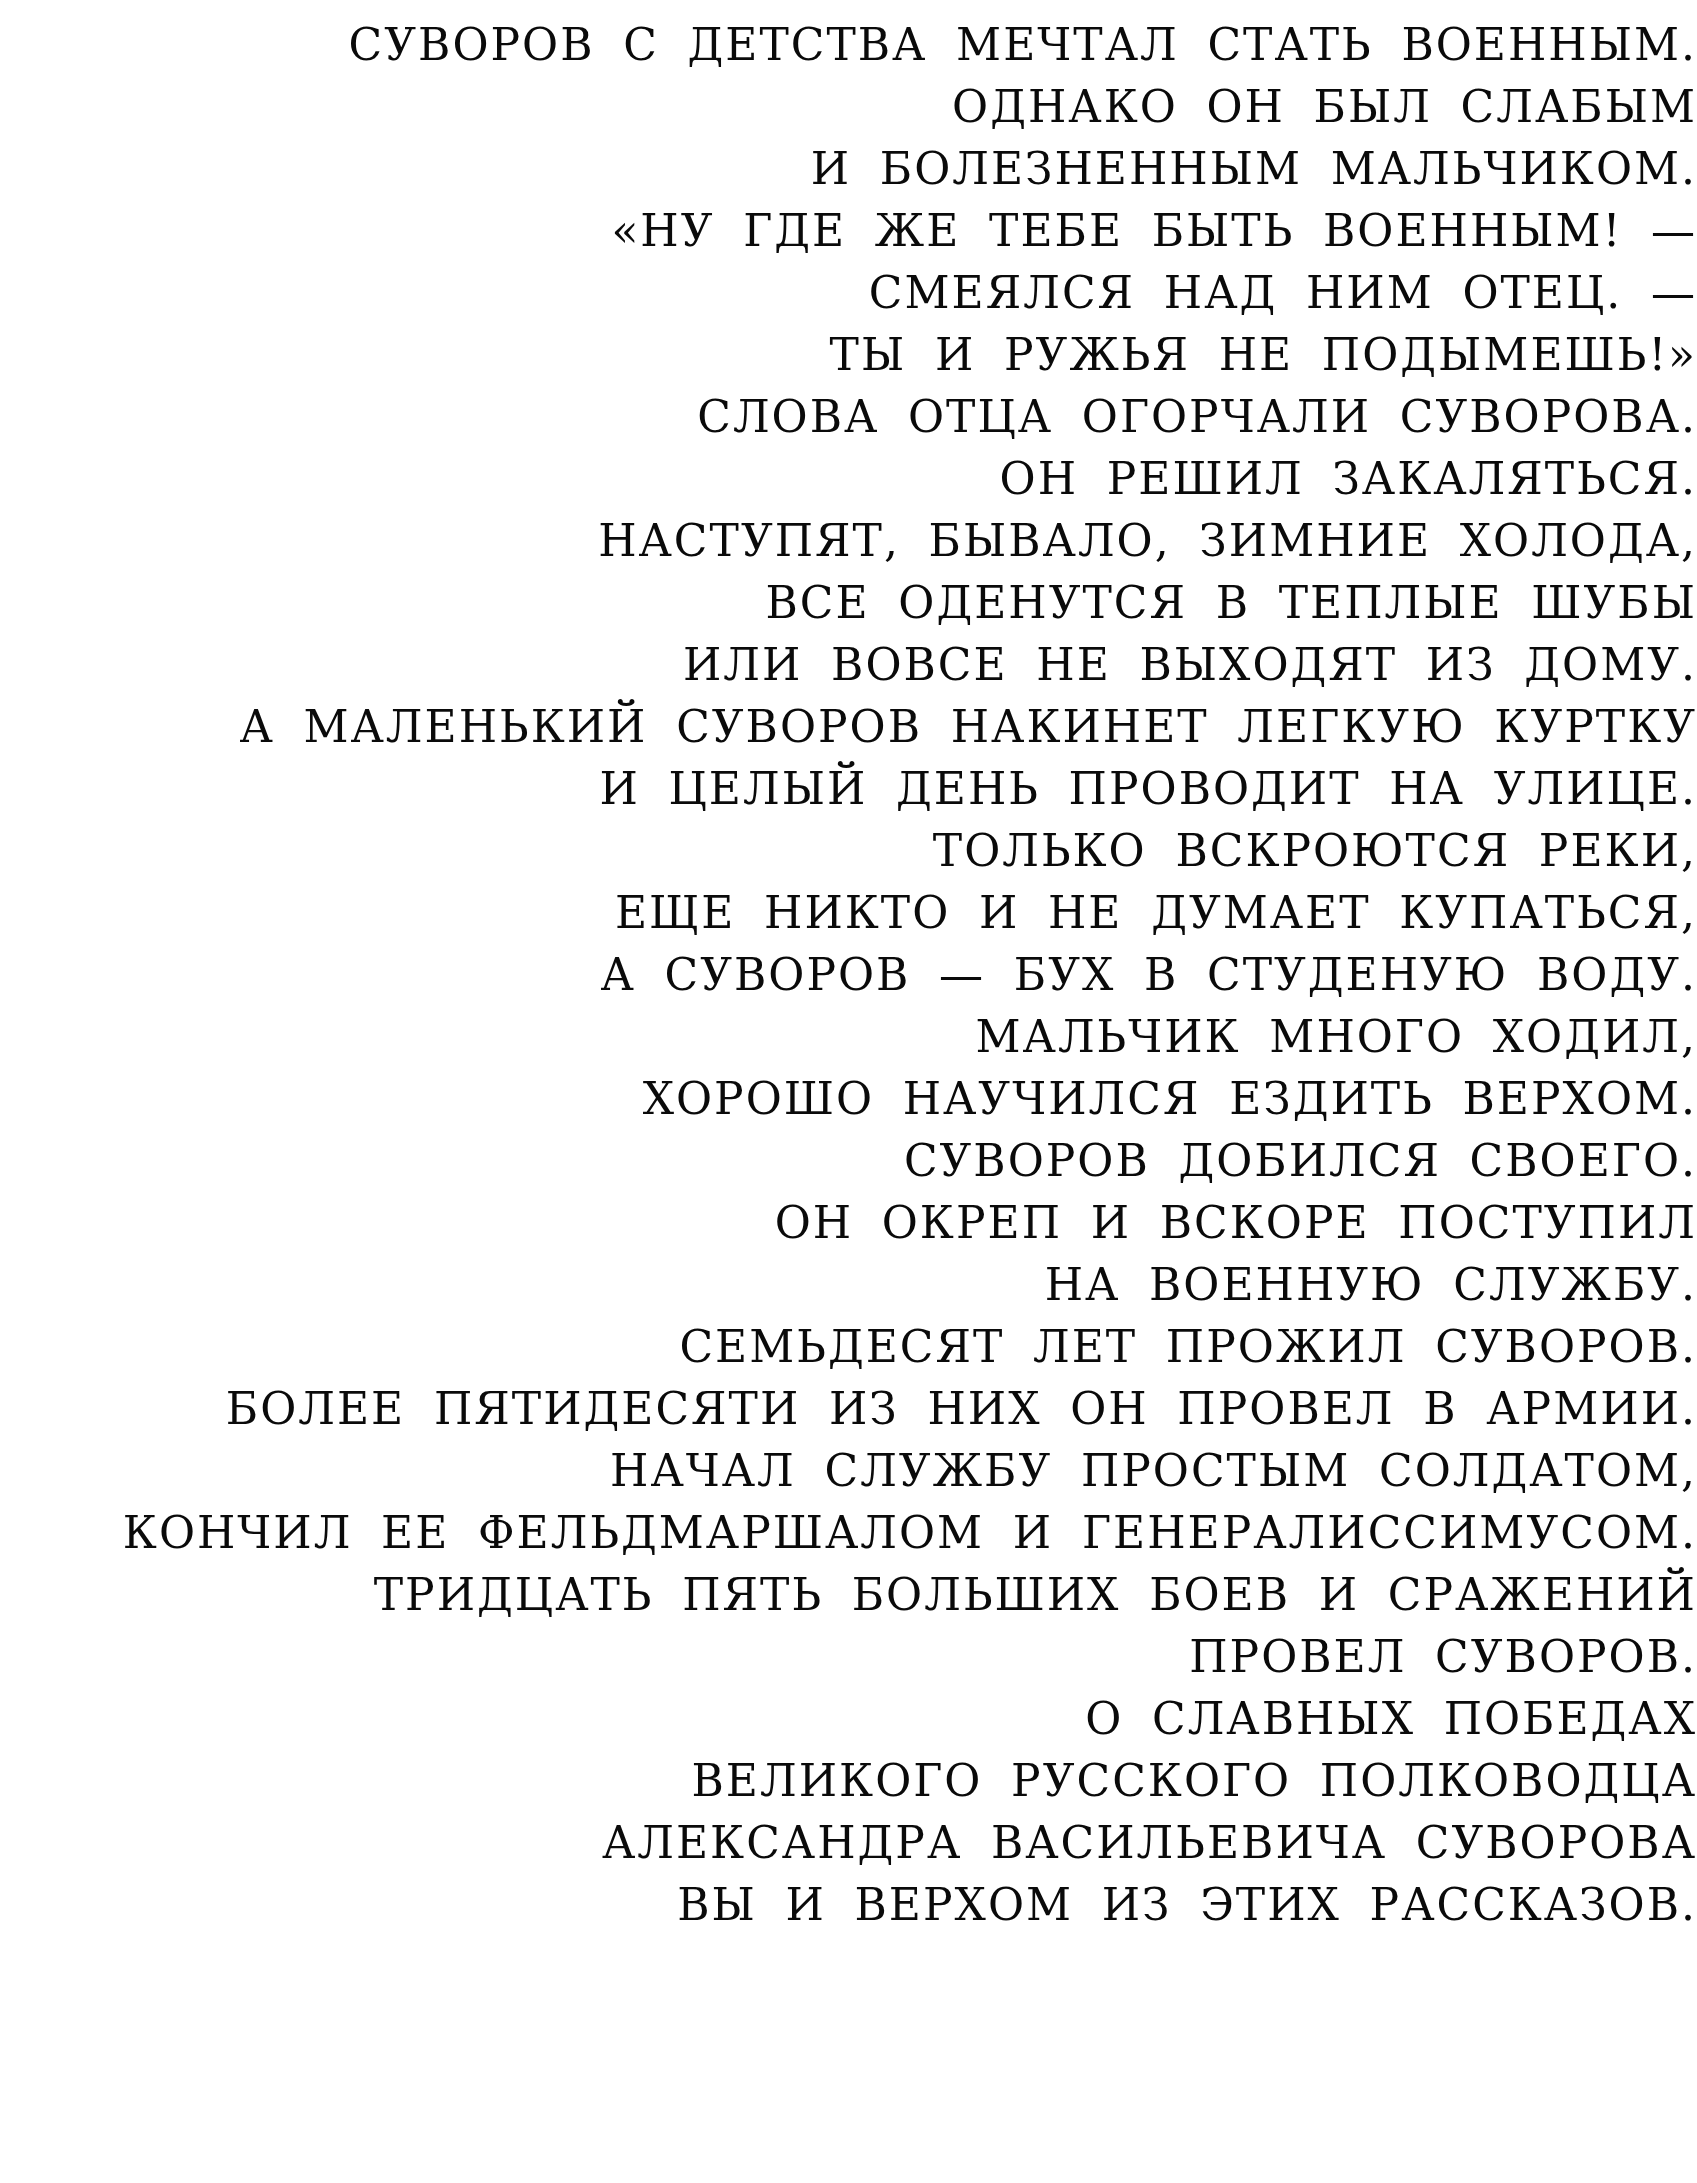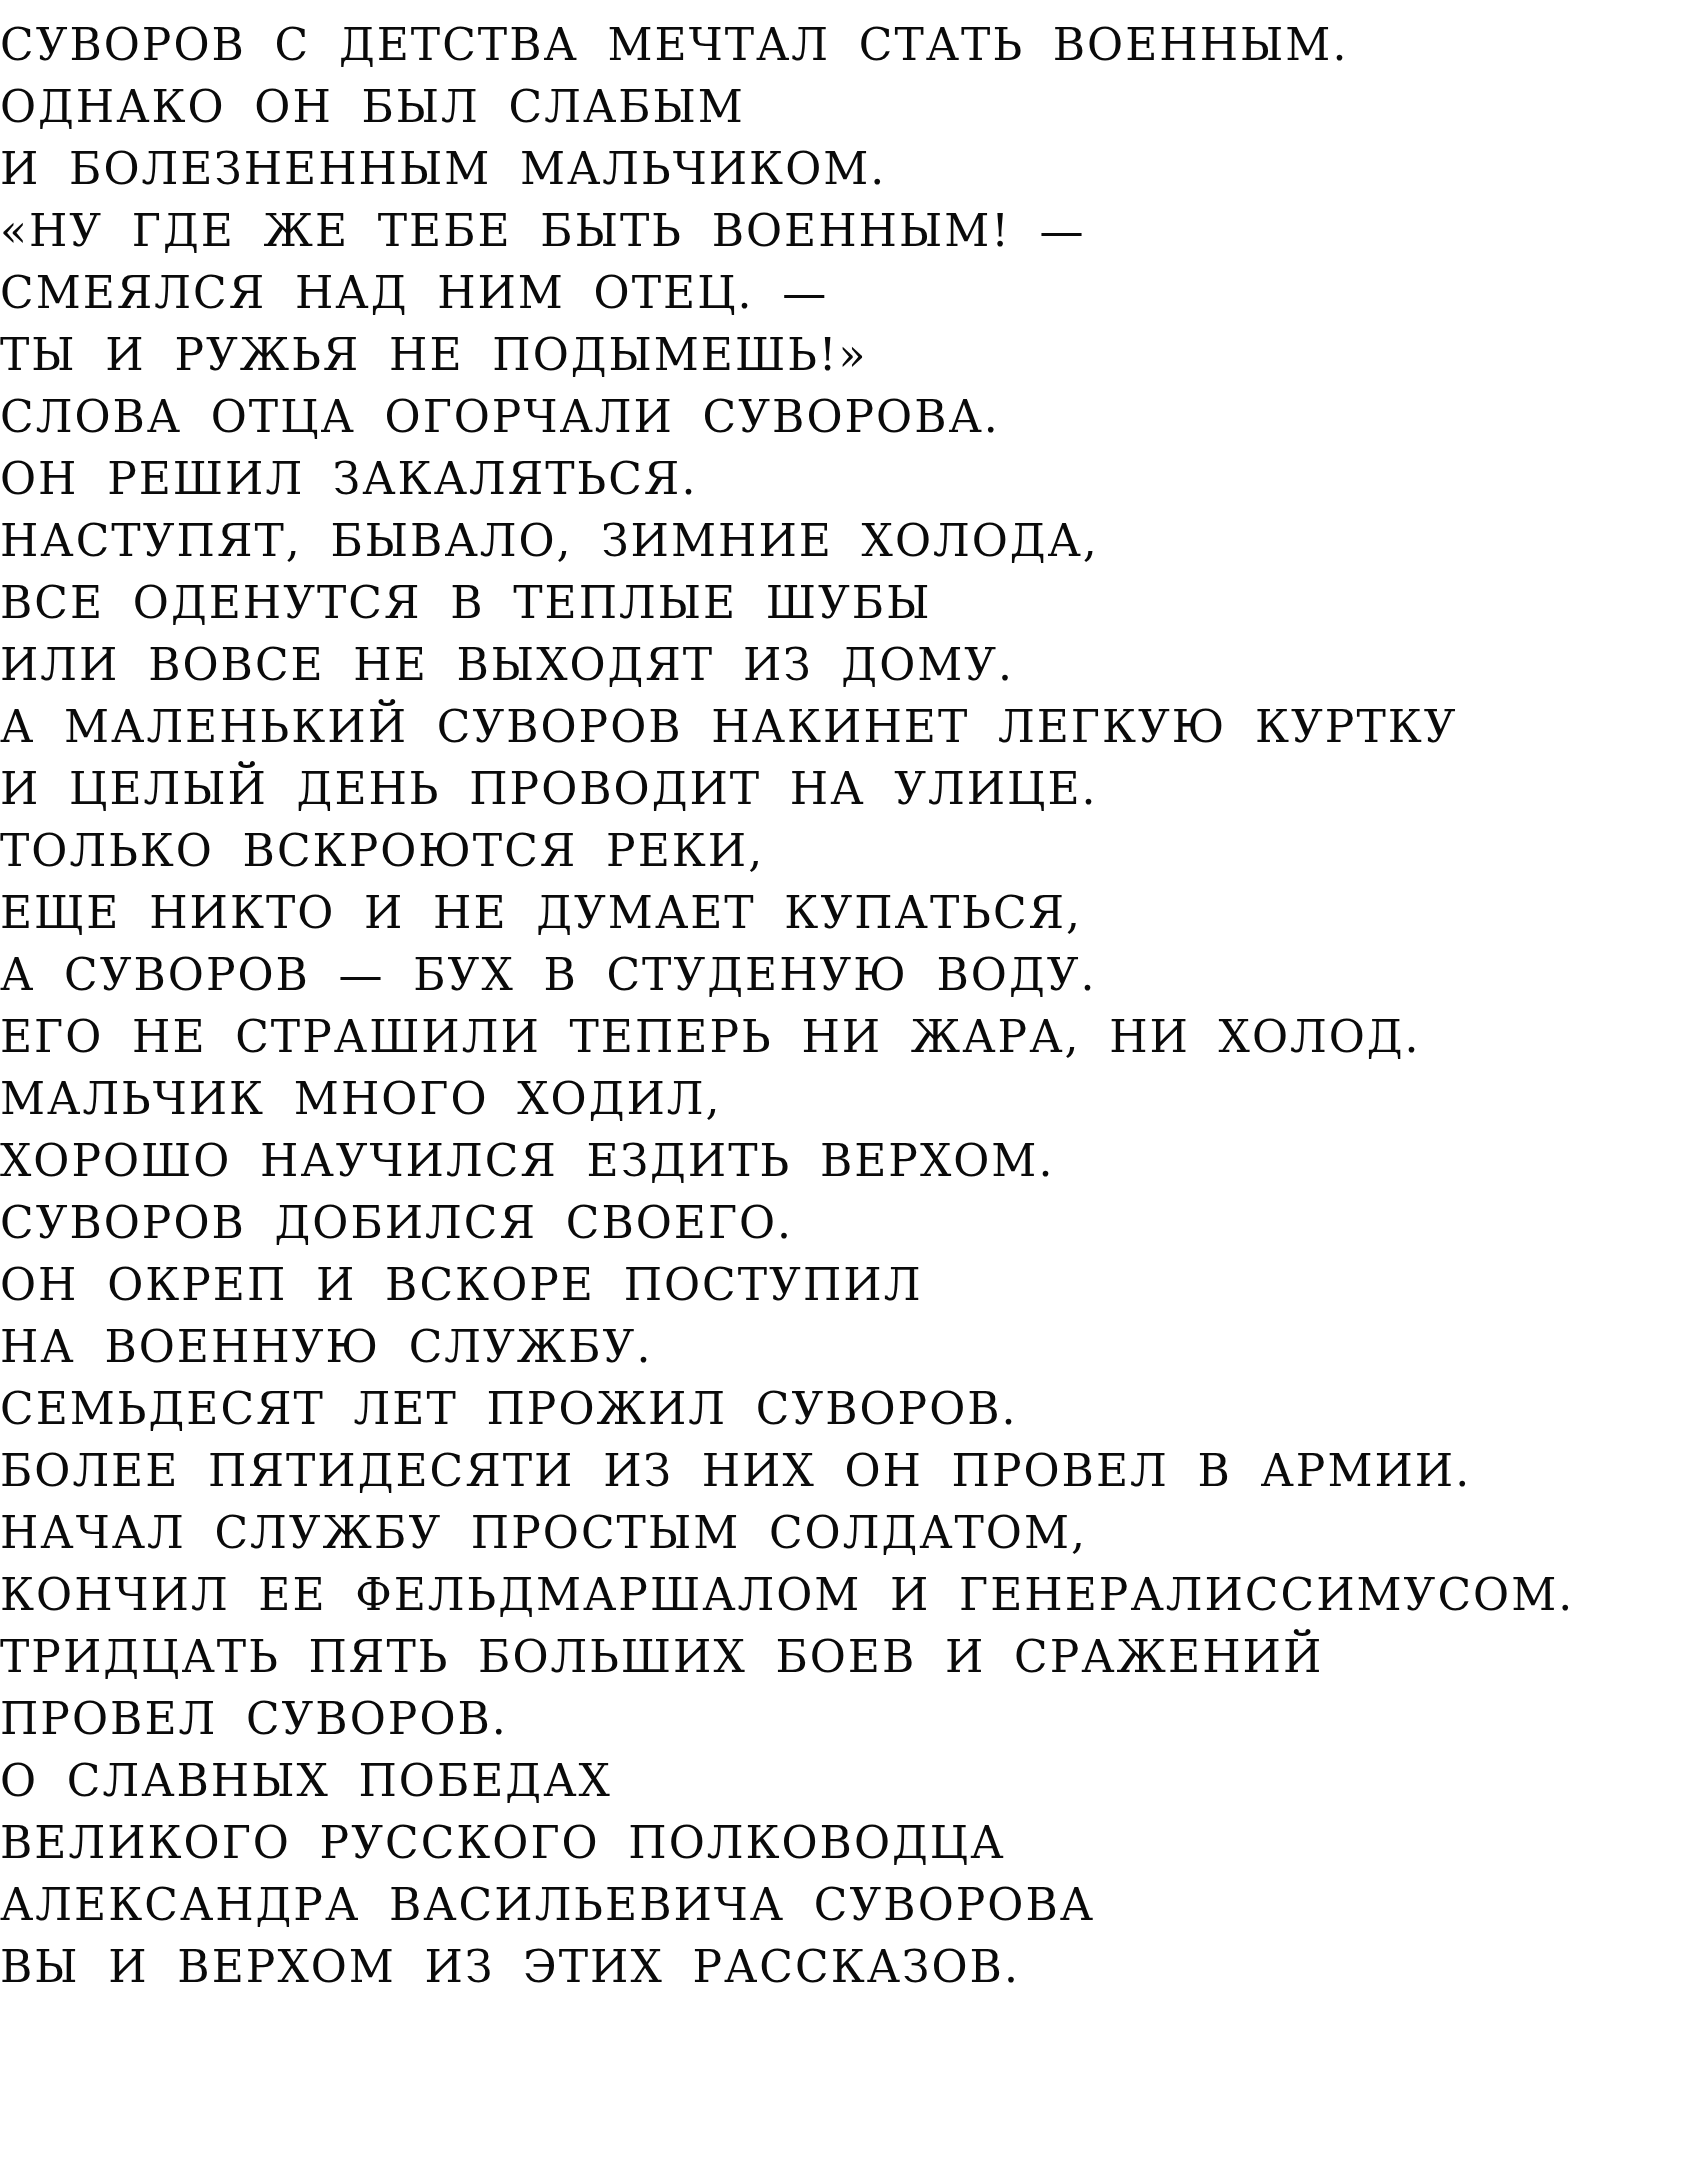--- a/index.html
+++ b/index.html
@@ -16,21 +16,21 @@
       box-sizing: border-box;
       width: 1697px;
       min-height: 2183px;
       padding-top: 13.7px;
       display: flex;
       justify-content: center;
       background: #ffffff;
     }
     .text-block {
       width: 100%;
-      text-align: left;
+      text-align: right;
       font-family: "DejaVu Serif", "Liberation Serif", serif;
       font-size: 44px;
       line-height: 62px;
       font-weight: 400;
       color: #0a0a0a;
       letter-spacing: 2px;
       word-spacing: 12.7px;
     }
     .line {
       white-space: nowrap;
@@ -50,21 +50,20 @@
       <div class="line">СЛОВА ОТЦА ОГОРЧАЛИ СУВОРОВА.</div>
       <div class="line">ОН РЕШИЛ ЗАКАЛЯТЬСЯ.</div>
       <div class="line">НАСТУПЯТ, БЫВАЛО, ЗИМНИЕ ХОЛОДА,</div>
       <div class="line">ВСЕ ОДЕНУТСЯ В ТЕПЛЫЕ ШУБЫ</div>
       <div class="line">ИЛИ ВОВСЕ НЕ ВЫХОДЯТ ИЗ ДОМУ.</div>
       <div class="line">А МАЛЕНЬКИЙ СУВОРОВ НАКИНЕТ ЛЕГКУЮ КУРТКУ</div>
       <div class="line">И ЦЕЛЫЙ ДЕНЬ ПРОВОДИТ НА УЛИЦЕ.</div>
       <div class="line">ТОЛЬКО ВСКРОЮТСЯ РЕКИ,</div>
       <div class="line">ЕЩЕ НИКТО И НЕ ДУМАЕТ КУПАТЬСЯ,</div>
       <div class="line">А СУВОРОВ — БУХ В СТУДЕНУЮ ВОДУ.</div>
-      <div class="line">ЕГО НЕ СТРАШИЛИ ТЕПЕРЬ НИ ЖАРА, НИ ХОЛОД.</div>
       <div class="line">МАЛЬЧИК МНОГО ХОДИЛ,</div>
       <div class="line">ХОРОШО НАУЧИЛСЯ ЕЗДИТЬ ВЕРХОМ.</div>
       <div class="line">СУВОРОВ ДОБИЛСЯ СВОЕГО.</div>
       <div class="line">ОН ОКРЕП И ВСКОРЕ ПОСТУПИЛ</div>
       <div class="line">НА ВОЕННУЮ СЛУЖБУ.</div>
       <div class="line">СЕМЬДЕСЯТ ЛЕТ ПРОЖИЛ СУВОРОВ.</div>
       <div class="line">БОЛЕЕ ПЯТИДЕСЯТИ ИЗ НИХ ОН ПРОВЕЛ В АРМИИ.</div>
       <div class="line">НАЧАЛ СЛУЖБУ ПРОСТЫМ СОЛДАТОМ,</div>
       <div class="line">КОНЧИЛ ЕЕ ФЕЛЬДМАРШАЛОМ И ГЕНЕРАЛИССИМУСОМ.</div>
       <div class="line">ТРИДЦАТЬ ПЯТЬ БОЛЬШИХ БОЕВ И СРАЖЕНИЙ</div>

